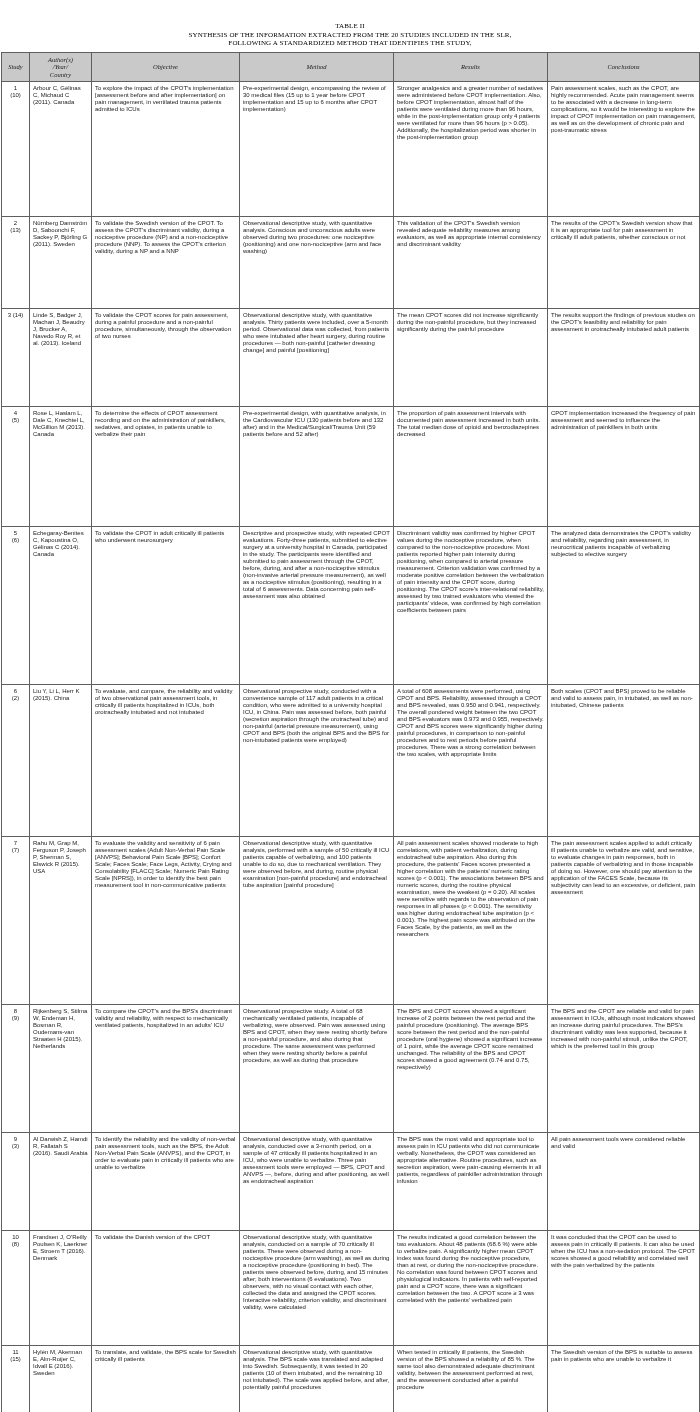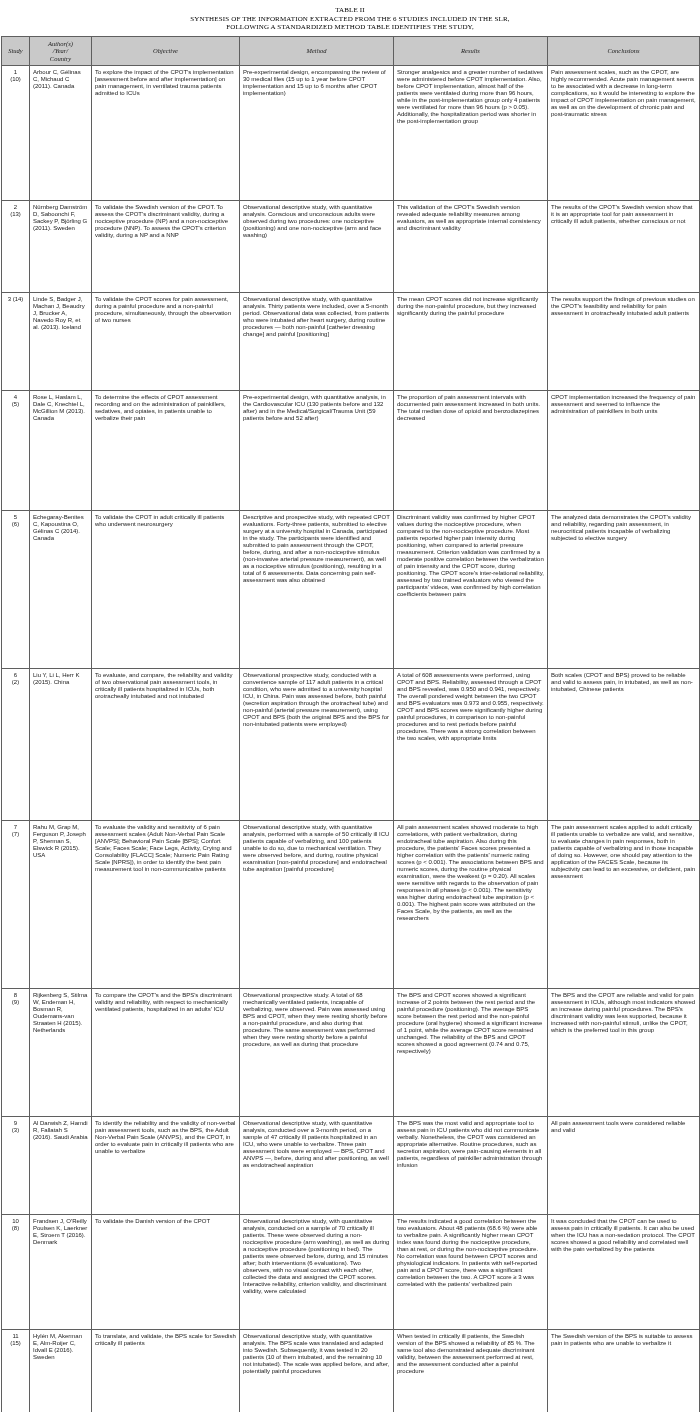--- a/index.html
+++ b/index.html
@@ -9,21 +9,21 @@
   }
   html,body{margin:0;padding:0;background:#ffffff;}
   body{width:700px;font-family:"Liberation Sans", sans-serif;color:var(--text);}
   .page{width:700px;min-height:1412px;box-sizing:border-box;padding:6px 1px 2px;}
   .title-block{
     text-align:center;
     font-family:"Liberation Serif", serif;
     font-size:7px;
     line-height:8.5px;
     letter-spacing:0.15px;
-    margin:0 auto 4px;
+    margin:16px auto 4px;
     color:#000;
   }
   table.slr{
     border-collapse:collapse;
     table-layout:fixed;
     width:698px;
     margin:0 auto;
   }
   col.c-study{width:28px;}
   col.c-author{width:62px;}
@@ -73,22 +73,22 @@
   tbody tr:nth-child(10){height:115px;}
   tbody tr:nth-child(11){height:90px;}
 </style>
 </head>
 <body>
 
 <div class="page">
 
   <div class="title-block">
     <div>TABLE II</div>
-    <div>SYNTHESIS OF THE INFORMATION EXTRACTED FROM THE 6 STUDIES INCLUDED IN THE SLR,</div>
-    <div>FOLLOWING A STANDARDIZED METHOD TABLE IDENTIFIES THE STUDY,</div>
+    <div>SYNTHESIS OF THE INFORMATION EXTRACTED FROM THE 20 STUDIES INCLUDED IN THE SLR,</div>
+    <div>FOLLOWING A STANDARDIZED METHOD THAT IDENTIFIES THE STUDY,</div>
   </div>
 
   <table class="slr">
     <colgroup>
       <col class="c-study">
       <col class="c-author">
       <col class="c-objective">
       <col class="c-method">
       <col class="c-results">
       <col class="c-conclusions">

